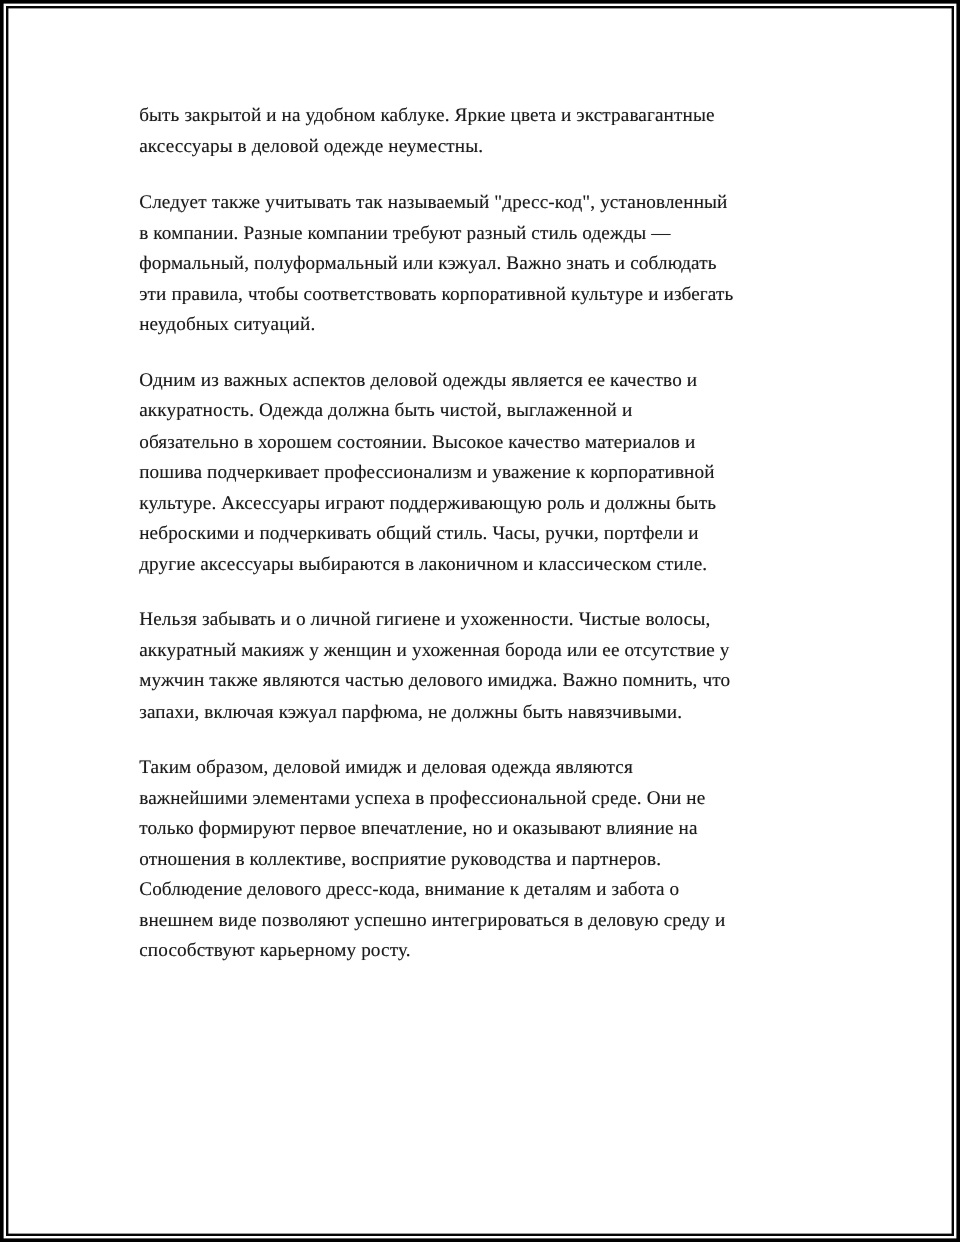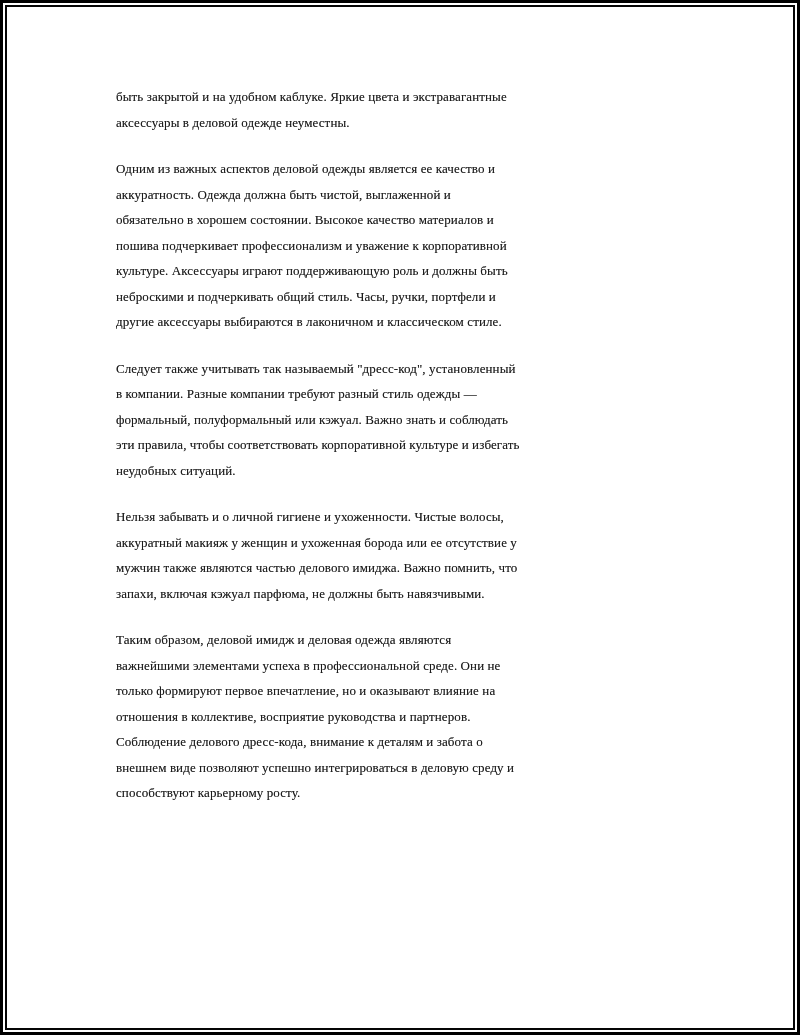--- a/index.html
+++ b/index.html
@@ -31,51 +31,51 @@
     pointer-events: none;
   }
   .page-content {
     position: absolute;
     left: 116px;
     top: 84px;
     width: 578px;
   }
   .page-content p {
     margin: 0 0 21px 0;
-    font-size: 13px;
+    font-size: 16px;
     line-height: 25.5px;
     color: #1b1b1b;
     white-space: pre-line;          
     text-shadow: 0 0 0.6px rgba(20,20,20,0.45); 
     letter-spacing: 0.1px;
   }
 </style>
 </head>
 <body>
 
 <div class="canvas">
 
   <div class="frame-outer"></div>
   <div class="frame-inner"></div>
 
   <div class="page-content">
     <p>быть закрытой и на удобном каблуке. Яркие цвета и экстравагантные
 аксессуары в деловой одежде неуместны.</p>
+    <p>Следует также учитывать так называемый "дресс-код", установленный
+в компании. Разные компании требуют разный стиль одежды —
+формальный, полуформальный или кэжуал. Важно знать и соблюдать
+эти правила, чтобы соответствовать корпоративной культуре и избегать
+неудобных ситуаций.</p>
     <p>Одним из важных аспектов деловой одежды является ее качество и
 аккуратность. Одежда должна быть чистой, выглаженной и
 обязательно в хорошем состоянии. Высокое качество материалов и
 пошива подчеркивает профессионализм и уважение к корпоративной
 культуре. Аксессуары играют поддерживающую роль и должны быть
 неброскими и подчеркивать общий стиль. Часы, ручки, портфели и
 другие аксессуары выбираются в лаконичном и классическом стиле.</p>
-    <p>Следует также учитывать так называемый "дресс-код", установленный
-в компании. Разные компании требуют разный стиль одежды —
-формальный, полуформальный или кэжуал. Важно знать и соблюдать
-эти правила, чтобы соответствовать корпоративной культуре и избегать
-неудобных ситуаций.</p>
     <p>Нельзя забывать и о личной гигиене и ухоженности. Чистые волосы,
 аккуратный макияж у женщин и ухоженная борода или ее отсутствие у
 мужчин также являются частью делового имиджа. Важно помнить, что
 запахи, включая кэжуал парфюма, не должны быть навязчивыми.</p>
     <p>Таким образом, деловой имидж и деловая одежда являются
 важнейшими элементами успеха в профессиональной среде. Они не
 только формируют первое впечатление, но и оказывают влияние на
 отношения в коллективе, восприятие руководства и партнеров.
 Соблюдение делового дресс-кода, внимание к деталям и забота о
 внешнем виде позволяют успешно интегрироваться в деловую среду и

